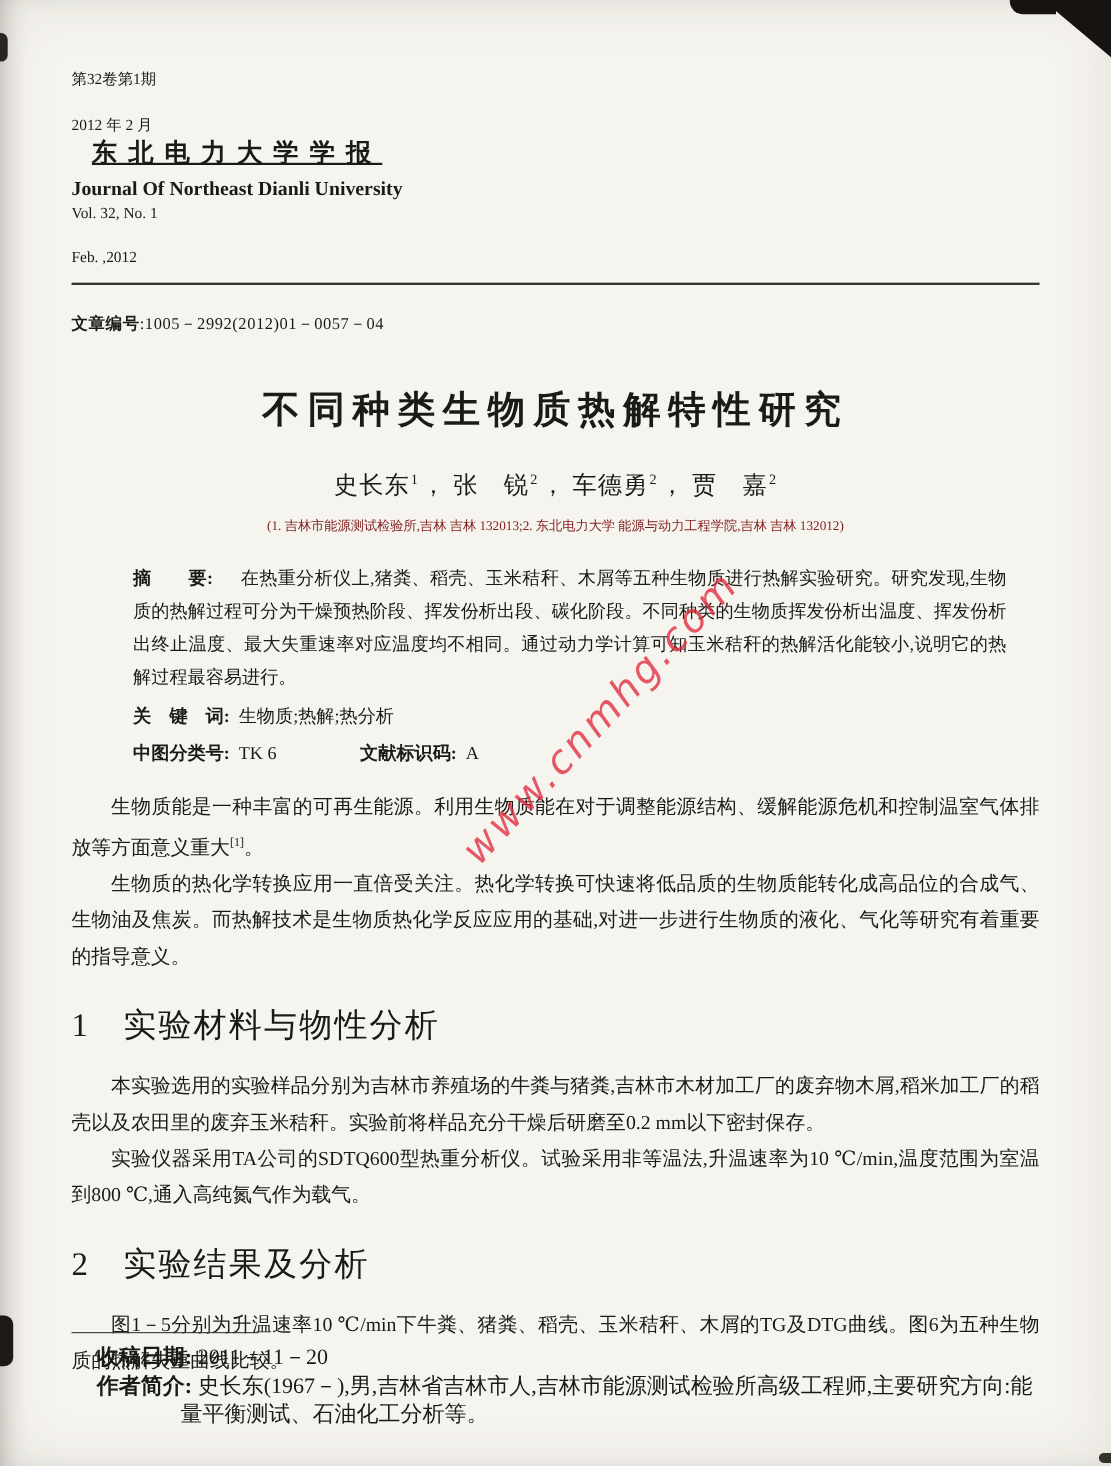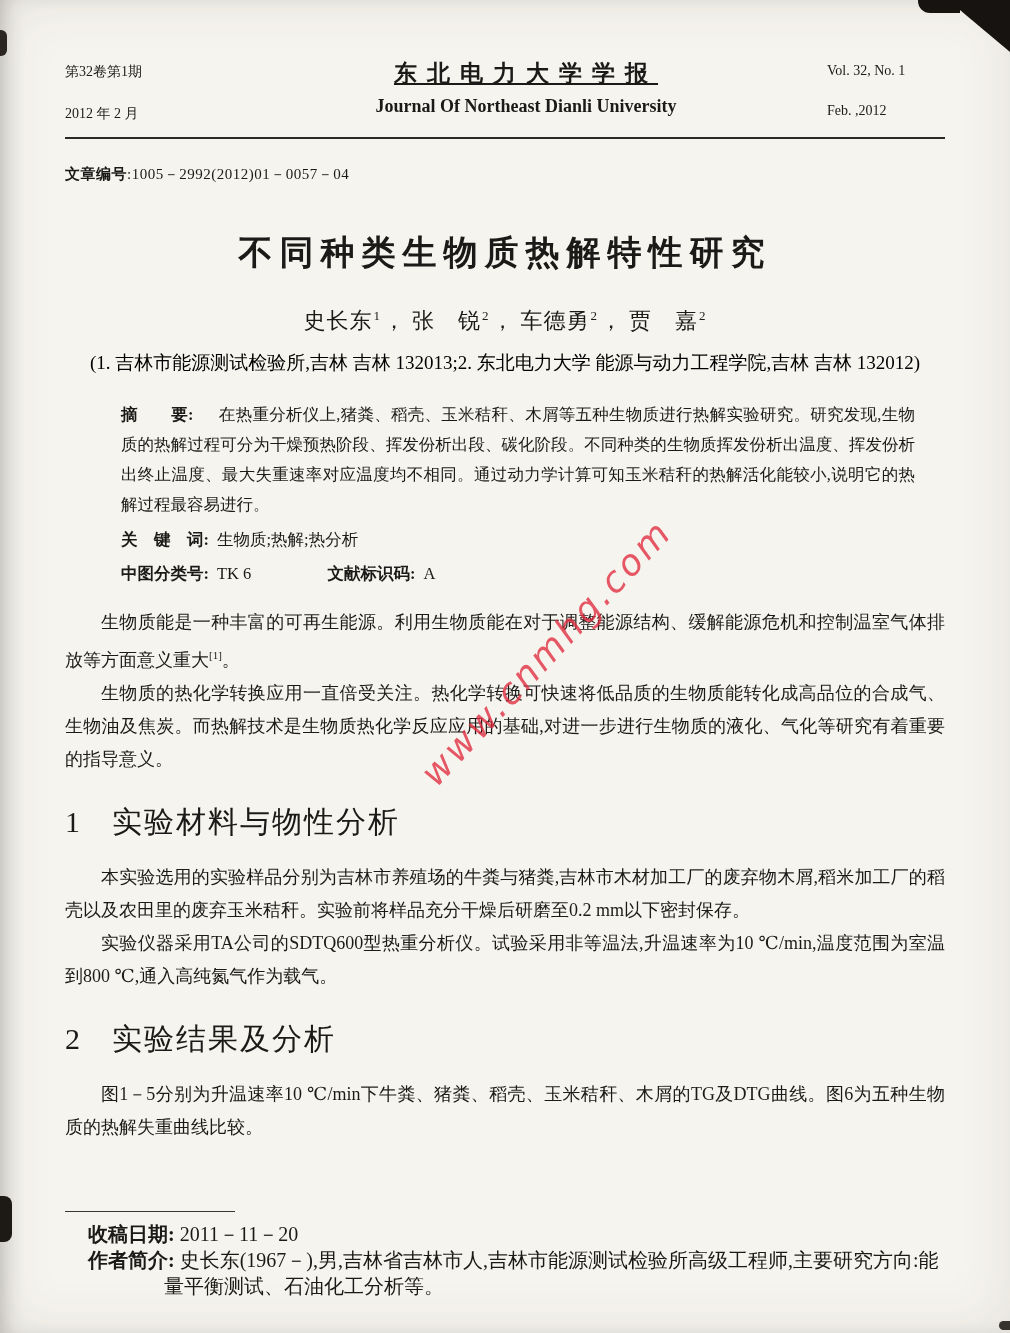--- a/index.html
+++ b/index.html
@@ -11,38 +11,38 @@
     background: #f6f4ee;
     color: #1b1a18;
     font-family: "Liberation Serif", "DejaVu Serif", serif;
     overflow: hidden;
     padding: 58px 65px 0 65px;
     box-shadow: inset 0 0 55px rgba(60,55,45,0.10), inset 14px 0 22px -12px rgba(40,35,30,0.28);
   }
   .b { font-weight: bold; }
 
   
-  .journal-header { display: flex; justify-content: space-between; align-items: flex-start; }
+  .journal-header { display: flex; justify-content: space-between; align-items: flex-start; flex-direction: column; }
   .jh-left { width: 160px; font-size: 14px; padding-top: 5px; }
   .jh-right { width: 118px; font-size: 14px; padding-top: 5px; }
   .jh-left > div + div, .jh-right > div + div { margin-top: 24px; }
   .jh-center { flex: 1; text-align: center; }
   .jh-title-cn { font-size: 23px; font-weight: bold; letter-spacing: 10px; text-decoration: underline; }
   .jh-title-en { font-size: 18px; font-weight: bold; margin-top: 7px; }
   .header-rule { border-bottom: 2px solid #2b2a27; margin-top: 14px; }
 
   .article-no { margin-top: 26px; font-size: 15px; letter-spacing: 0.5px; }
 
   .title { margin-top: 46px; text-align: center; font-size: 34px; font-weight: bold; letter-spacing: 7px; }
 
   .authors { margin-top: 30px; text-align: center; font-size: 22px; letter-spacing: 1px; }
   .authors sup { font-size: 13px; margin-left: 1px; }
   .authors .sep { margin: 0 6px 0 2px; }
 
-  .affiliation { margin-top: 14px; text-align: center; font-size: 19px; color: #000000; }
+  .affiliation { margin-top: 14px; text-align: center; font-size: 12px; color: #7f1d1d; }
 
   .abstract {
     margin-top: 24px; padding-left: 56px; padding-right: 30px;
     font-size: 16.5px; line-height: 30px; text-align: justify;
   }
   .abstract .b { margin-right: 25px; }
 
   .meta-line { padding-left: 56px; font-size: 16.5px; margin-top: 6px; line-height: 28px; }
   .meta-line .b { margin-right: 8px; text-align: right; }
   .clc-second { margin-left: 76px; font-family: Liberation Serif, serif; }

